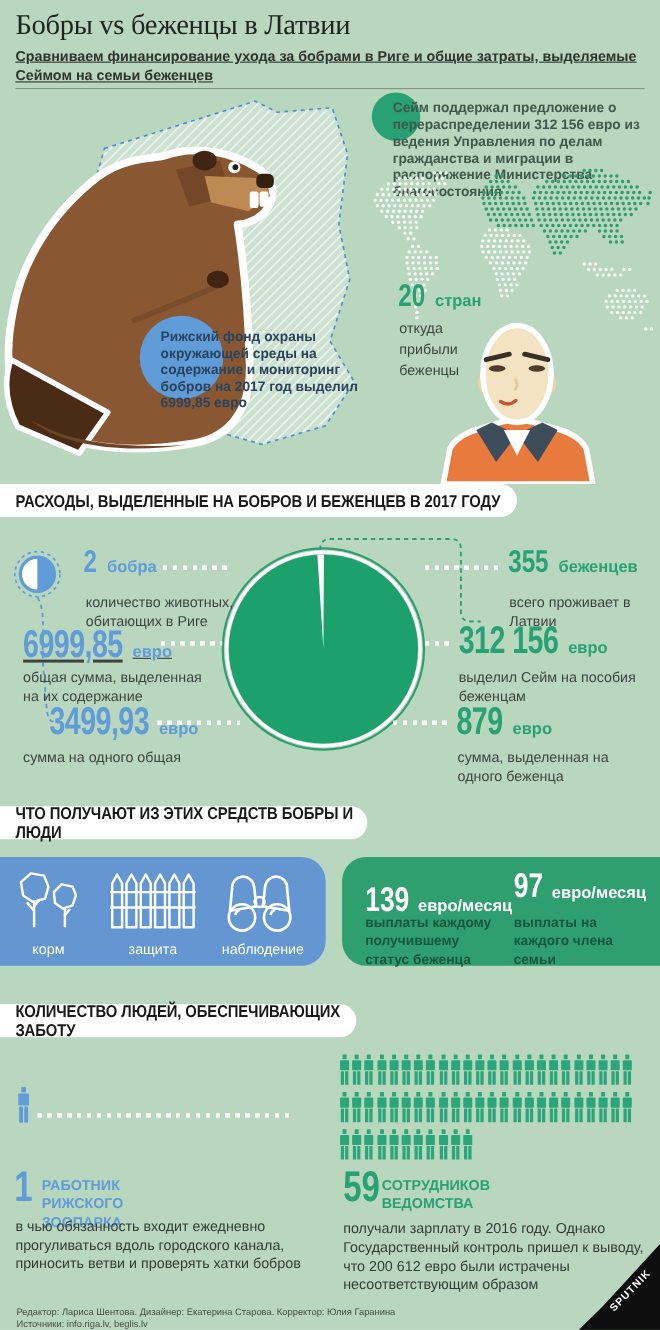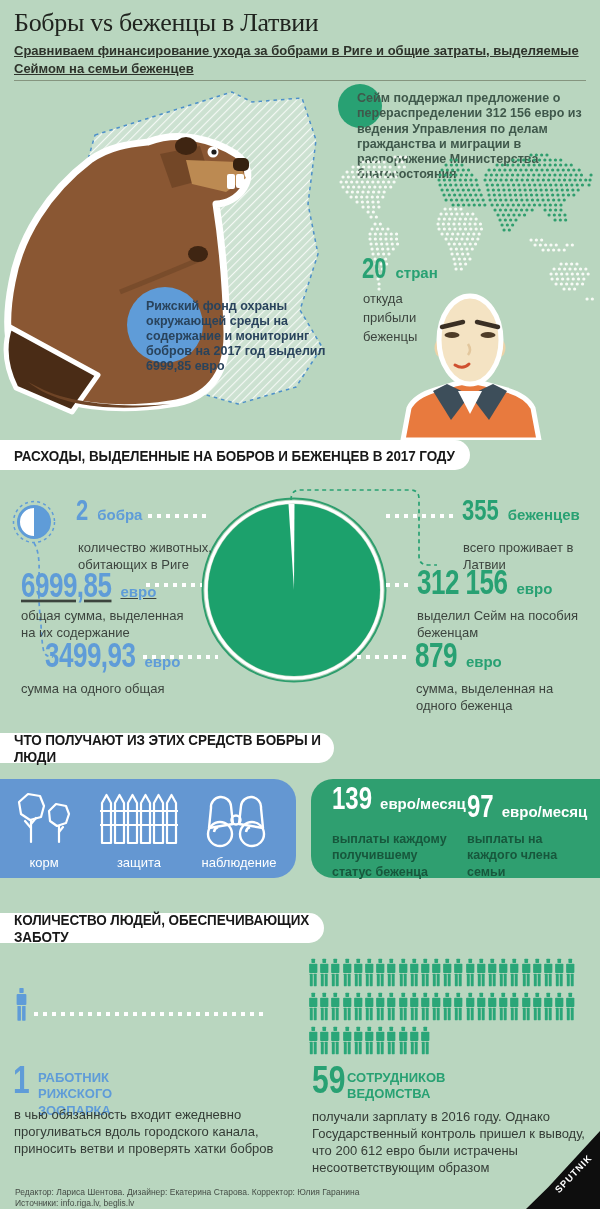--- a/index.html
+++ b/index.html
@@ -298,21 +298,21 @@
         <path d="M10,40 a6,6 0 0 1 4,-5"></path>
           <path d="M42,40 a6,6 0 0 1 4,-5"></path>
       </g>
     </svg>
     <span class="abs icon-label" style="left:14px;top:76px;width:60px;">корм</span>
     <span class="abs icon-label" style="left:100px;top:76px;width:78px;">защита</span>
     <span class="abs icon-label" style="left:196px;top:76px;width:86px;">наблюдение</span>
   </div>
 
   <div class="abs panel-green">
-    <div class="abs pay-num" style="left:21px;top:8px;">
+    <div class="abs pay-num" style="left:21px;top:28px;">
       <span class="n">139</span>
       <span class="u">евро/месяц</span>
     </div>
     <div class="abs pay-cap" style="left:21px;top:52px;width:118px;">выплаты каждому получившему статус беженца</div>
     <div class="abs pay-num" style="left:156px;top:16px;">
       <span class="n">97</span>
       <span class="u">евро/месяц</span>
     </div>
     <div class="abs pay-cap" style="left:156px;top:52px;width:118px;">выплаты на каждого члена семьи</div>
   </div>

